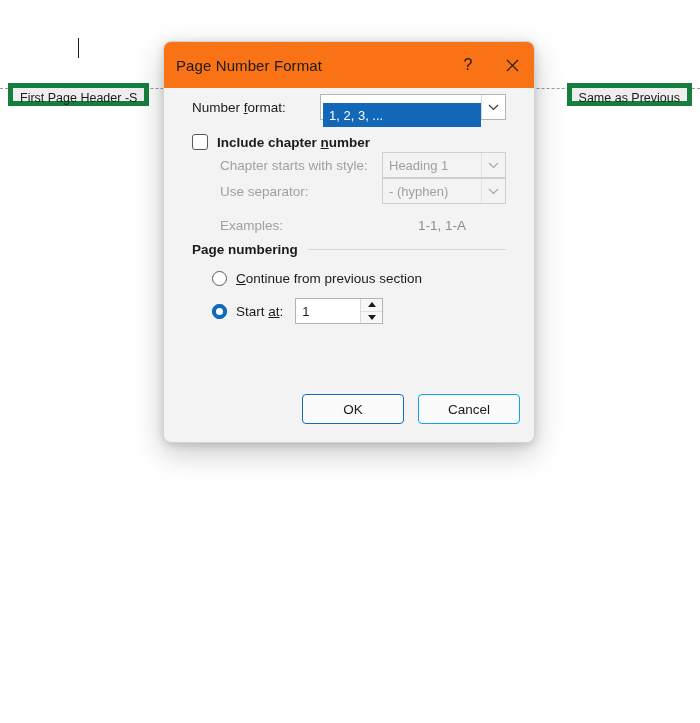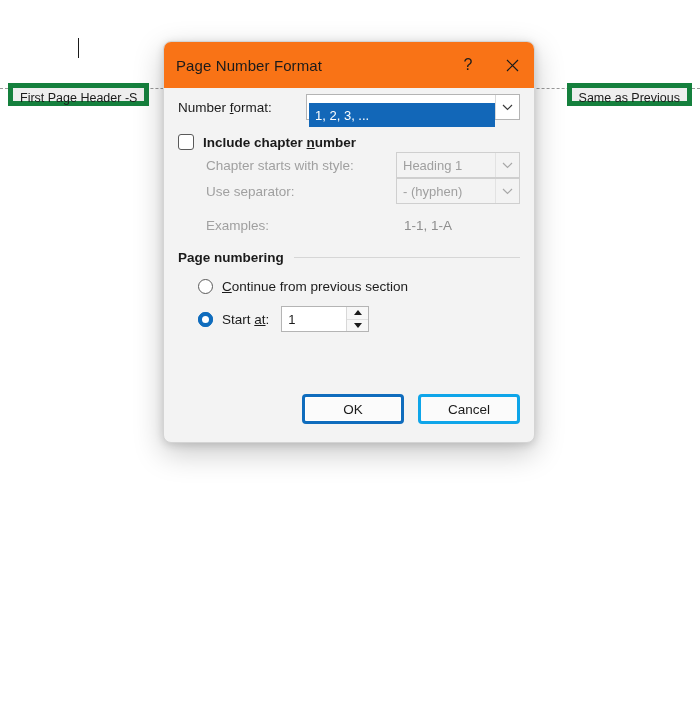--- a/index.html
+++ b/index.html
@@ -62,21 +62,21 @@
     width:44px; height:44px;
     display:flex; align-items:center; justify-content:center;
     color:#1b1b1b; background:transparent; border:0;
     font-family:"Liberation Sans", sans-serif;
     padding:0;
   }
   #help-button { font-size:16px; }
   #close-button svg { display:block; }
 
   
-  #dialog-body { padding:0 14px; position:relative; }
+  #dialog-body { padding:0 28px; position:relative; }
 
   .row { display:flex; align-items:center; }
 
   .lbl { font-size:13.5px; color:#1b1b1b; white-space:nowrap; }
   .lbl-dis { font-size:13.5px; color:#a0a0a0; white-space:nowrap; }
   u { text-decoration:underline; text-underline-offset:1px; }
 
   
   #number-format-row { margin-top:6px; height:26px; }
   #number-format-label { width:128px; }
@@ -120,21 +120,21 @@
   .sub-label { width:192px; }
   .sub-combo { width:124px; flex:none; }
 
   #examples-row { margin-top:12px; height:18px; padding-left:28px; }
   #examples-value {
     font-size:13.5px; color:#8e8e8e;
     margin-left:0; padding-left:6px;
   }
 
   
-  #page-numbering-group { margin-top:16px; display:flex; align-items:center; }
+  #page-numbering-group { margin-top:8px; display:flex; align-items:center; }
   #page-numbering-group-label {
     font-size:13.5px; color:#1b1b1b; font-weight:bold; white-space:nowrap;
   }
   #page-numbering-group-rule {
     flex:1; height:1px; background:#d6d6d6; margin-left:10px;
   }
 
   
   .radio-row { margin-top:11px; height:20px; padding-left:20px; }
   .radio {
@@ -179,21 +179,21 @@
   #dialog-footer {
     position:absolute; left:0; right:0; bottom:18px;
     display:flex; justify-content:flex-end; gap:14px;
     padding-right:14px;
   }
   .dlg-btn {
     width:102px; height:30px;
     font-family:"Liberation Sans", sans-serif;
     font-size:13.5px; color:#1b1b1b;
     background:#fbfbfb;
-    border:3px solid #0ea5e9;
+    border:1px solid #0ea5e9;
     border-radius:4px;
     display:flex; align-items:center; justify-content:center;
   }
   #ok-button { border-color:#0f6cbd; box-shadow:inset 0 0 0 1px #ffffff; }
 </style>
 </head>
 <body>
 
 <div id="doc-background">
 

